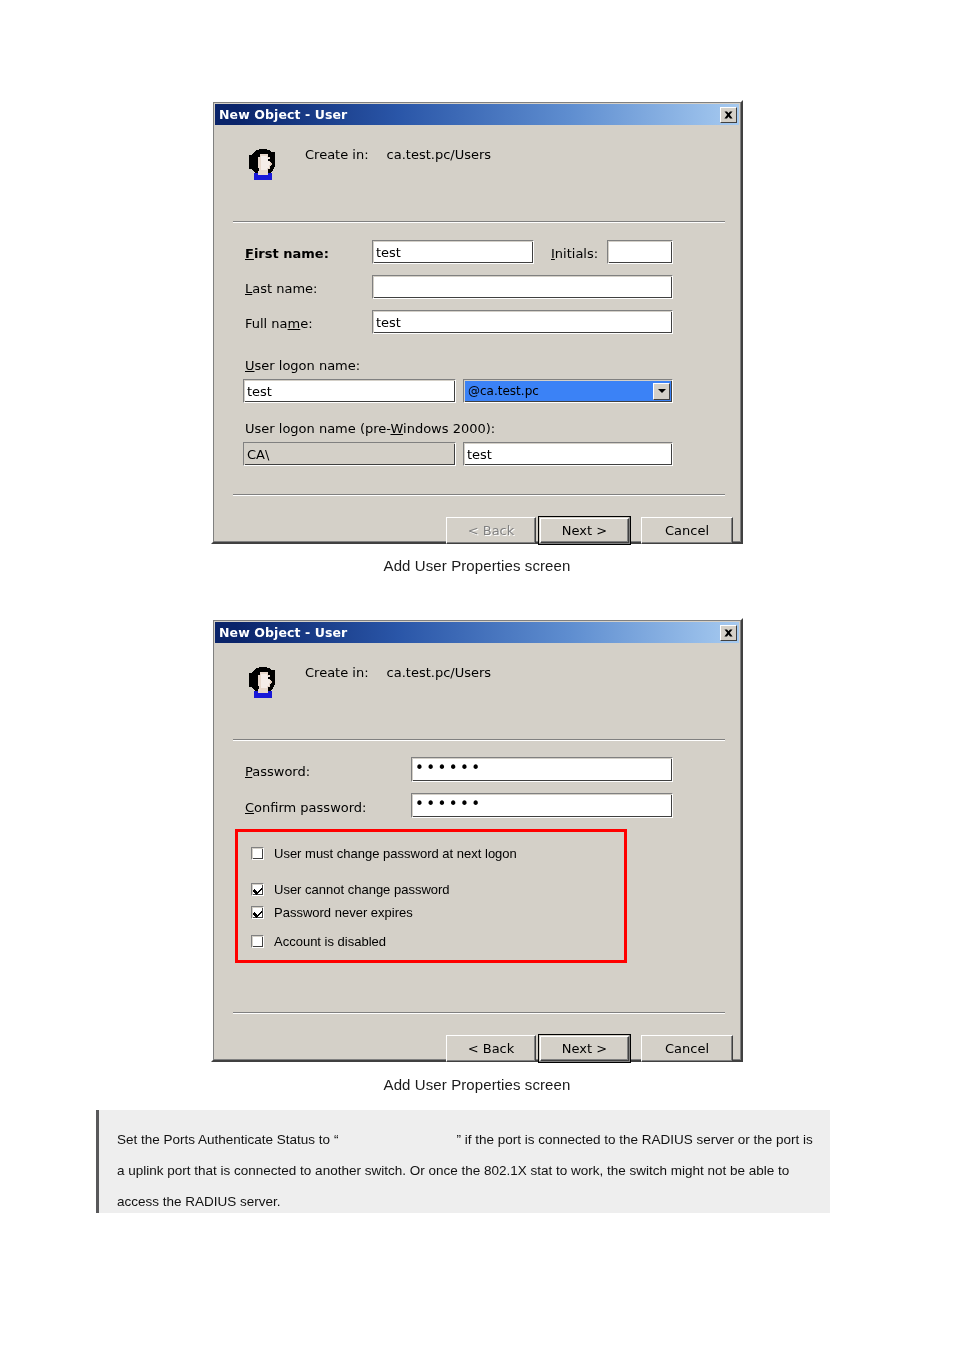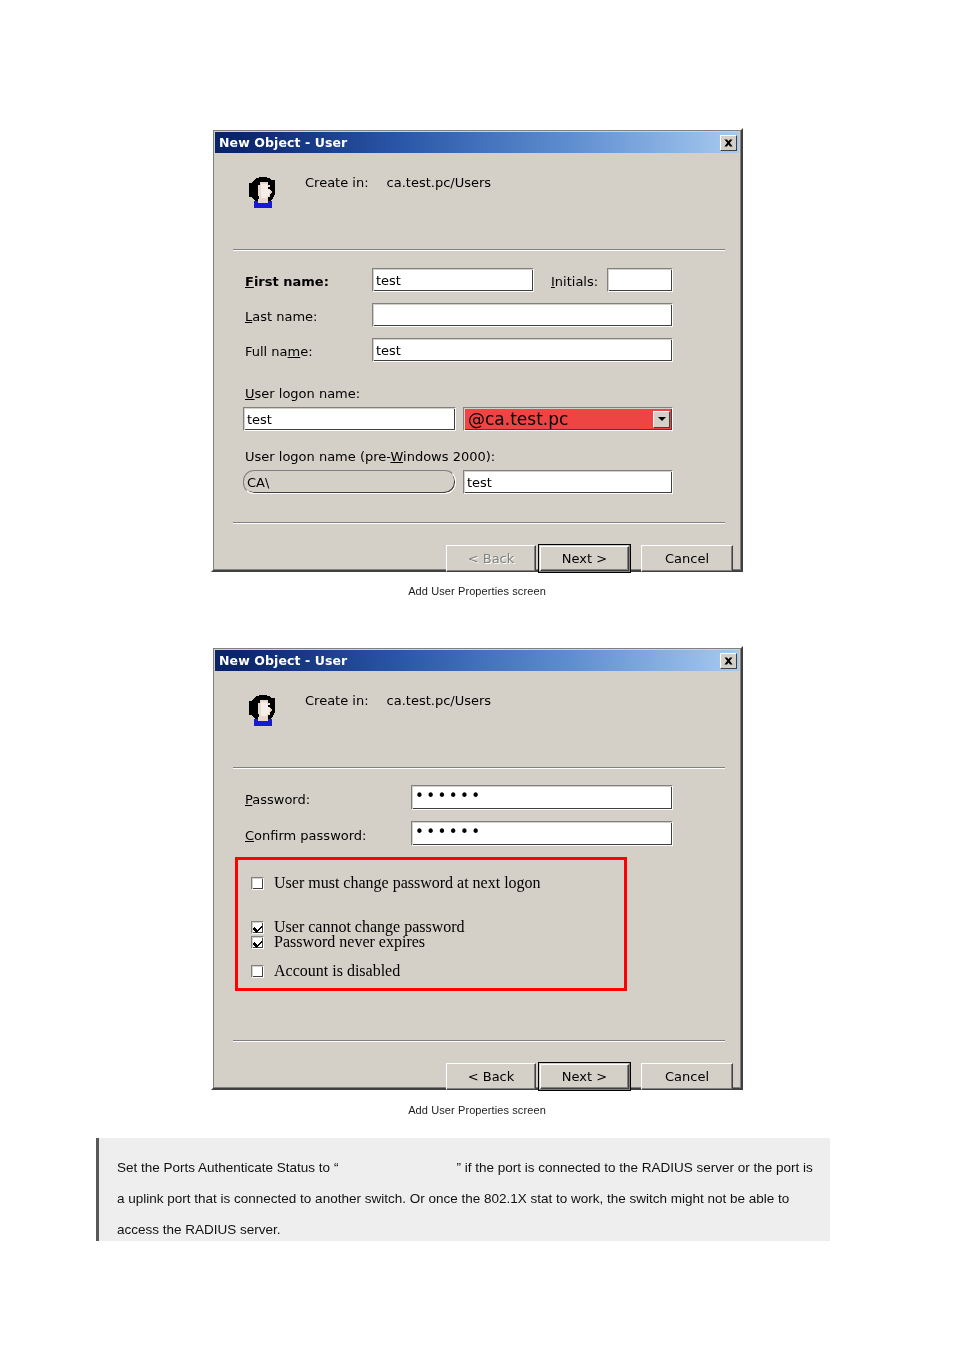--- a/index.html
+++ b/index.html
@@ -14,40 +14,39 @@
     position: relative;
     font-family: "Liberation Sans", sans-serif;
     -webkit-font-smoothing: none;
   }
 
   
   .page {
     position: absolute;
     inset: 0;
     background: #ffffff;
-    margin-top: 28px;
   }
 
   .page-number {
     position: absolute;
     left: 0;
     right: 0;
     top: 1280px;
     text-align: center;
     font-size: 14.5px;
     color: #1a1a1a;
     letter-spacing: .2px;
   }
 
   .figure-caption {
     position: absolute;
     left: 0;
     right: 0;
     text-align: center;
-    font-size: 11px;
+    font-size: 15px;
     color: #1b1b1b;
     letter-spacing: .1px;
   }
 
   
   .win-dialog {
     position: absolute;
     background: #d4d0c8;
     border-top: 2px solid #ffffff;
     border-left: 2px solid #ffffff;
@@ -180,30 +179,30 @@
     letter-spacing: 2.4px;
     font-size: 15px;
     line-height: 1;
     position: relative;
     top: -1px;
   }
 
   
   .combo {
     position: absolute;
-    background: #ef4444;
+    background: #3b82f6;
     border-top: 1px solid #808080;
     border-left: 1px solid #808080;
     border-right: 1px solid #ffffff;
     border-bottom: 1px solid #ffffff;
     box-sizing: border-box;
     box-shadow: 1px 1px 0 0 #d4d0c8 inset, -1px -1px 0 0 #404040 inset;
     display: flex;
     align-items: center;
-    font-size: 17px;
+    font-size: 12px;
     color: #000000;
     font-family: "DejaVu Sans", sans-serif;
   }
   .combo-value {
     flex: 1;
     padding-left: 4px;
     white-space: nowrap;
     overflow: hidden;
   }
   .combo-btn {
@@ -265,24 +264,24 @@
     color: #808080;
     text-shadow: 1px 1px 0 #ffffff;
   }
   .btn .lbl { position: relative; z-index: 2; text-align: center; }
 
   
   .cbrow {
     position: absolute;
     display: flex;
     align-items: center;
-    font-size: 16px;
+    font-size: 13px;
     color: #000000;
     white-space: nowrap;
-    font-family: Liberation Serif, serif;
+    font-family: Liberation Sans, sans-serif;
   }
   .cbox {
     width: 13px;
     height: 13px;
     background: #ffffff;
     border-top: 1px solid #808080;
     border-left: 1px solid #808080;
     border-right: 1px solid #ffffff;
     border-bottom: 1px solid #ffffff;
     box-shadow: 1px 1px 0 0 #d4d0c8 inset, -1px -1px 0 0 #404040 inset;
@@ -399,21 +398,21 @@
       <div class="fld-label" style="left:30px; top:233px;"><u>U</u>ser logon name:</div>
       <div class="txt" style="left:28px; top:254px; width:213px; height:24px;">test</div>
       <div class="combo" style="left:248px; top:254px; width:210px; height:24px;">
         <span class="combo-value">@ca.test.pc</span>
         <span class="combo-btn">
             <i></i>
           </span>
       </div>
 
       <div class="fld-label" style="left:30px; top:296px;">User logon name (pre-<u>W</u>indows 2000):</div>
-      <div class="txt disabled" style="left:28px; top:317px; width:213px; height:24px;border-radius:11px;">CA\</div>
+      <div class="txt disabled" style="left:28px; top:317px; width:213px; height:24px;">CA\</div>
       <div class="txt" style="left:248px; top:317px; width:210px; height:24px;">test</div>
 
       <div class="groove" style="left:18px; top:369px; width:492px;"></div>
 
       <div class="btn disabled" style="left:231px; top:392px; width:90px; height:27px;">
         <span class="lbl">&lt; Back</span>
       </div>
       <div class="btn default" style="left:323px; top:391px; width:93px; height:29px;">
         <span class="btn-inner"></span>
         <span class="lbl">Next &gt;</span>
@@ -468,21 +467,21 @@
       <div class="fld-label" style="left:30px; top:157px;"><u>C</u>onfirm password:</div>
       <div class="txt" style="left:196px; top:150px; width:262px; height:25px;">
         <span class="pwd-dots">••••••</span>
       </div>
 
       <div class="cbrow" style="left:36px; top:203px;">
         <span class="cbox"></span>
         <span>User must change password at next logon</span>
       </div>
 
-      <div class="cbrow" style="left:36px; top:247px;">
+      <div class="cbrow" style="left:36px; top:239px;">
         <span class="cbox">
           <svg width="10" height="10" viewBox="0 0 10 10" shape-rendering="crispEdges">
             <path d="M1 4 h1 v1 h1 v1 h1 v1 h1 v-1 h1 v-1 h1 v-1 h1 v-1 h1 v2 h-1 v1 h-1 v1 h-1 v1 h-1 v1 h-1 v1 h-1 v-1 h-1 v-1 h-1 v-1 h-1 z" fill="#000000"></path>
           </svg>
         </span>
         <span>User cannot change password</span>
       </div>
 
       <div class="cbrow" style="left:36px; top:262px;">
         <span class="cbox">

